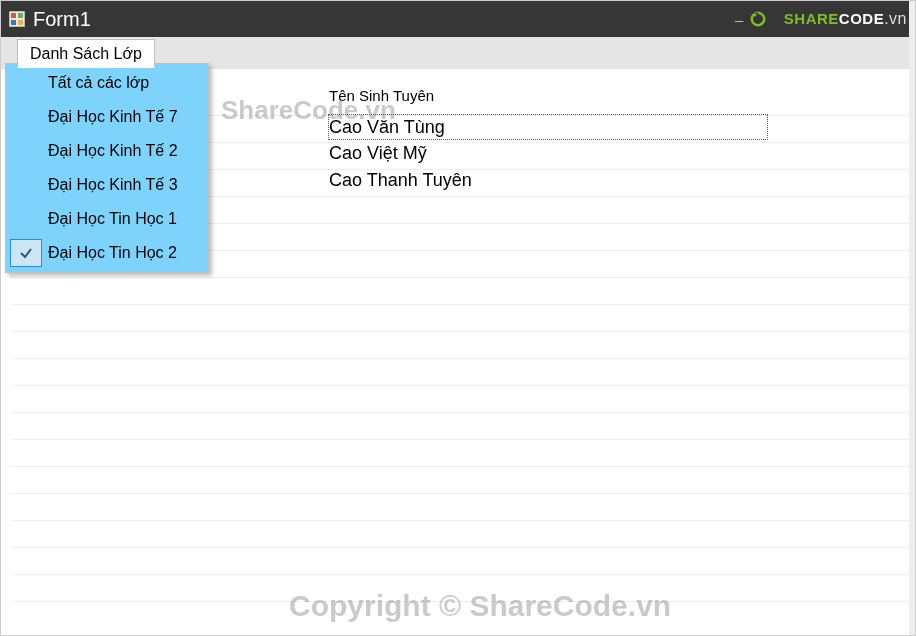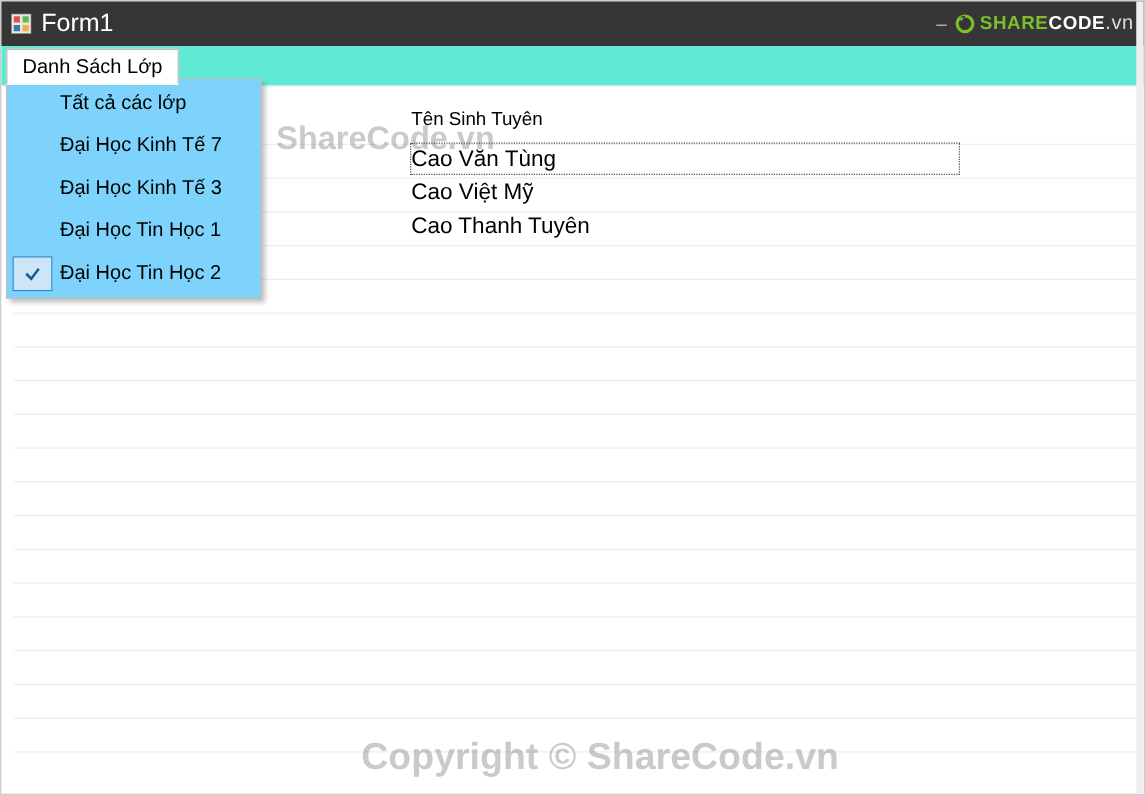--- a/index.html
+++ b/index.html
@@ -45,32 +45,32 @@
     font-weight: 700;
     font-size: 15px;
     letter-spacing: 0.5px;
   }
   .brand .dash { color: #bbb; font-weight: 400; margin-right: 2px; }
   .brand .ring {
     width: 18px; height: 18px;
     display: inline-flex;
   }
   .brand .ring svg { display:block; }
-  .brand .txt-green { color: #7bbf2a; }
+  .brand .txt-green { color: #7bbf2a; margin-left: 14px; }
   .brand .txt-white { color: #fff; }
   .brand .tld { color: #ddd; font-weight: 400; font-size: 16px; }
 
   
   .menustrip {
     height: 32px;
     border-bottom: 1px solid #e5e5e5;
     display: flex;
     align-items: stretch;
-    padding: 2px 4px 0 4px;
-    background: #5eead4;
+    padding: 2px 4px 0 16px;
+    background: #e5e5e5;
     position: relative;
   }
   .menu-item {
     padding: 4px 12px 4px 12px;
     display: inline-flex;
     align-items: center;
     font-size: 16px;
     color: #000;
     cursor: default;
   }
@@ -246,20 +246,24 @@
   <div class="dropdown-item">
     <span class="gutter"></span>
     <span class="label">Tất cả các lớp</span>
   </div>
   <div class="dropdown-item">
     <span class="gutter"></span>
     <span class="label">Đại Học Kinh Tế 7</span>
   </div>
   <div class="dropdown-item">
     <span class="gutter"></span>
+    <span class="label">Đại Học Kinh Tế 2</span>
+  </div>
+  <div class="dropdown-item">
+    <span class="gutter"></span>
     <span class="label">Đại Học Kinh Tế 3</span>
   </div>
   <div class="dropdown-item">
     <span class="gutter"></span>
     <span class="label">Đại Học Tin Học 1</span>
   </div>
   <div class="dropdown-item selected">
     <span class="gutter">
       <svg class="check" viewBox="0 0 14 14">
         <path d="M2 7 L6 11 L12 3" fill="none" stroke="#1a5a8a" stroke-width="2"></path>

